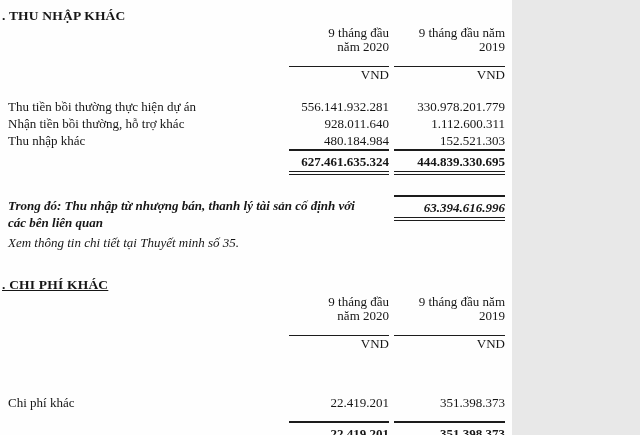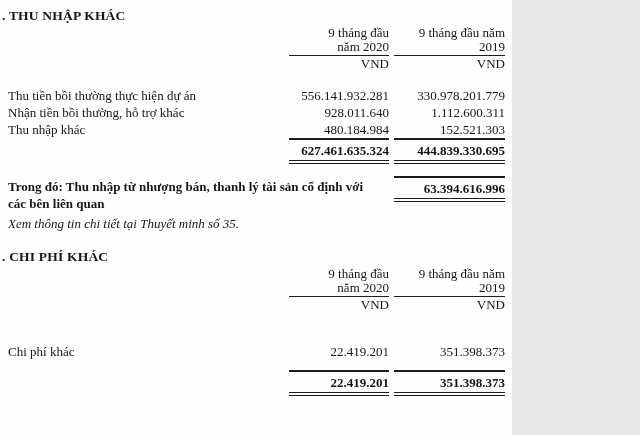--- a/index.html
+++ b/index.html
@@ -22,46 +22,46 @@
     margin-left: -6px;
     letter-spacing: 0.2px;
   }
   .row { display: flex; align-items: flex-start; }
   .lbl { flex: 1 1 auto; min-width: 0; }
   .c1 { flex: 0 0 100px; width: 100px; text-align: right; }
   .cgap { flex: 0 0 5px; width: 5px; }
   .c2 { flex: 0 0 111px; width: 111px; text-align: right; }
 
   .hdr-row { margin-top: 3px; }
-  .hdr-cell { line-height: 14px; border-bottom: 1.5px solid #1c1c1c; padding-bottom: 1px; }
+  .hdr-cell { line-height: 14px; border-bottom: 1.5px solid #1c1c1c; padding-bottom: 12px; }
   .vnd-row { line-height: 14px; padding-top: 1px; }
 
   .data-rows { margin-top: 16px; }
   .data-row { line-height: 17px; }
 
   .total-row { }
   .sum-cell {
     border-top: 2px solid #1c1c1c;
     border-bottom: 4px double #1c1c1c;
     padding: 3px 0 2px 0;
     line-height: 15px;
     font-weight: 700;
   }
-  .related-row { margin-top: 12px; }
+  .related-row { margin-top: 20px; font-style: italic; }
   .related-label {
     font-weight: 700;
     line-height: 17px;
     padding-top: 2px;
     max-width: 385px;
     padding-right: 24px;
   }
   .note { font-style: italic; line-height: 15px; margin-top: 4px; }
 
-  .sec2-title { margin-top: 18px; }
-  .single-data-row { margin-top: 31px; }
+  .sec2-title { margin-top: 27px; text-decoration: underline; }
+  .single-data-row { margin-top: 43px; }
   .total-row-2 { margin-top: 10px; }
 
   .speck { position: absolute; width: 2px; height: 2px; background: #9a9a9a; border-radius: 50%; }
 </style>
 </head>
 <body>
 
 <div class="page">
 
   <section>

